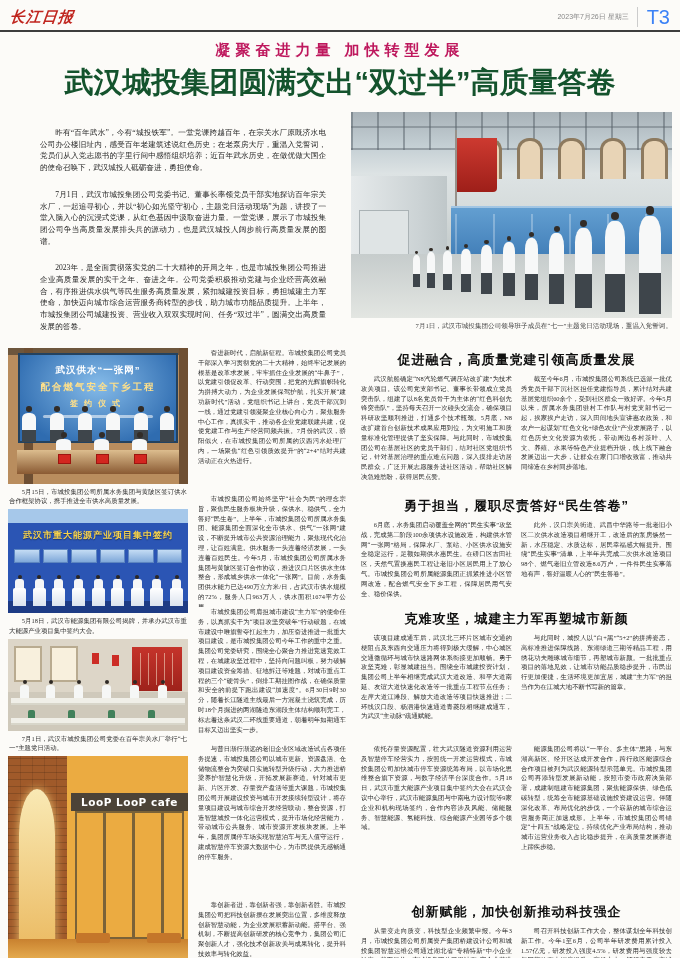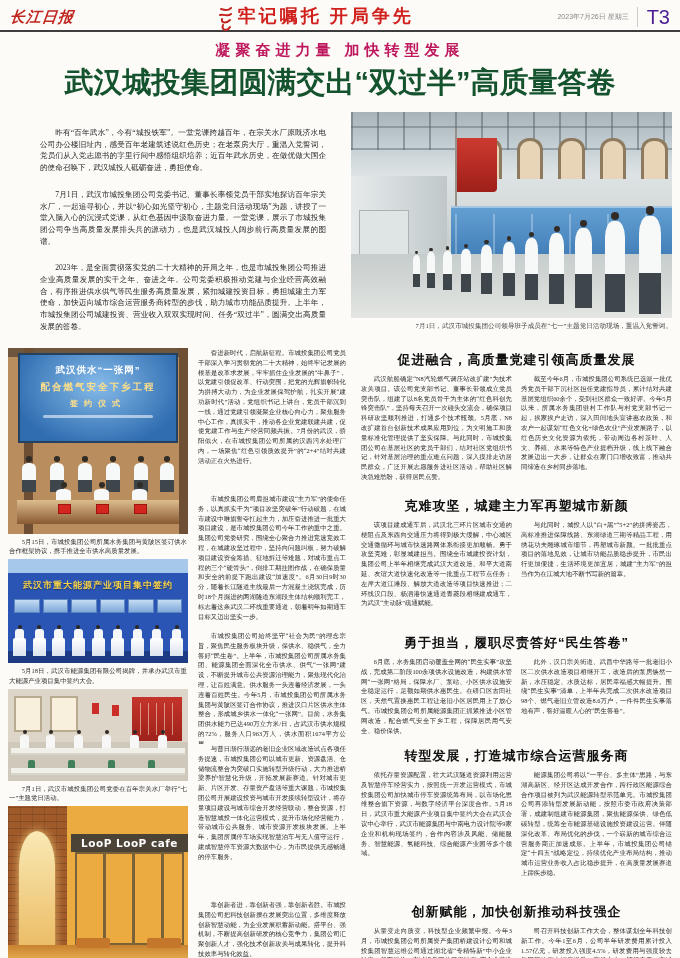--- a/index.html
+++ b/index.html
@@ -7,21 +7,21 @@
         font-family:"Liberation Serif", serif;color:#222;}
   
   .header{height:32px;display:flex;align-items:flex-end;justify-content:space-between;
           padding:3px 10px 3px;border-bottom:2px solid #3d3d3d;box-sizing:border-box;}
   .logo{color:#c0261f;font:italic 700 15px "Liberation Serif",serif;transform:skewX(-6deg);letter-spacing:1px;}
   .banner-wrap{display:flex;align-items:center;gap:5px;margin-bottom:-1px;}
   .seal{width:15px;height:26px;margin-bottom:-8px;}
   .banner{color:#d0211c;font:900 18px "Liberation Sans",sans-serif;letter-spacing:3px;}
   .meta{display:flex;align-items:center;gap:8px;}
   .date{font:400 7px "Liberation Sans",sans-serif;color:#888;}
-  .page-no{font:300 20px "Liberation Sans",sans-serif;color:#4c1d95;border-left:1px solid #ccc;padding-left:9px;line-height:20px;}
+  .page-no{font:300 20px "Liberation Sans",sans-serif;color:#3b82f6;border-left:1px solid #ccc;padding-left:9px;line-height:20px;}
   
   .kicker{text-align:center;font:700 15px "Liberation Sans",sans-serif;color:#be185d;letter-spacing:5px;margin:9px 0 3px;}
   .title{text-align:center;font:900 29px "Liberation Sans",sans-serif;color:#14532d;margin:0 0 9px;letter-spacing:0;}
   
   .top-row{display:flex;gap:10px;padding:0 8px 0 25px;height:230px;}
   .intro{width:316px;flex:none;font-size:7.6px;line-height:11.7px;text-align:justify;color:#1f1f1f;overflow:hidden;}
   .intro p{margin:15px;text-indent:2em;}
   .main-photo-wrap{flex:1;display:flex;flex-direction:column;min-width:0;}
   .main-photo{height:206px;position:relative;overflow:hidden;background:
      linear-gradient(180deg,#a8b2b8 0%,#c3ced3 16%,#dde3e4 30%,#d6dcdc 46%,#c8cfcf 62%,#d2d7d6 78%,#dadedb 100%);}
@@ -47,21 +47,21 @@
   .person{position:absolute;display:flex;flex-direction:column;align-items:center;}
   .person .head{width:40%;aspect-ratio:1/1;border-radius:50%;background:#322c27;margin-bottom:1px;}
   .person .torso{width:100%;flex:1;border-radius:40% 40% 0 0/18% 18% 0 0;
      background:linear-gradient(180deg,#f7f8f8 0 58%,#3e454b 58%);}
   
   .lower{display:flex;gap:10px;padding:0 8px;margin-top:6px;height:614px;}
   .photo-strip{width:180px;flex:none;display:flex;flex-direction:column;}
   .strip-photo{position:relative;overflow:hidden;flex:none;}
   .strip-caption{font-size:6.4px;line-height:9.2px;color:#2e2e2e;text-align:justify;padding:3px 1px 4px;text-indent:2em;}
   
-  .photo1{height:186px;background:linear-gradient(180deg,#6d563d 0 5%,#b98d5e 5%);padding-left:16px;}
+  .photo1{height:136px;background:linear-gradient(180deg,#6d563d 0 5%,#b98d5e 5%);padding-left:16px;}
   .photo1 .side{position:absolute;top:0;bottom:0;width:9px;background:#6e4f33;}
   .photo1 .side.r{right:0;left:auto;}
   .screen{position:absolute;top:5px;left:10px;right:10px;height:86px;border:2px solid #24425f;
      background:radial-gradient(ellipse at 50% 35%,#85bbe9,#2f6cb0 80%);text-align:center;}
   .scr1{color:#fff;font:700 9.5px "Liberation Sans",sans-serif;letter-spacing:1px;margin-top:9px;}
   .scr2{color:#ffe08a;font:700 9.5px "Liberation Sans",sans-serif;letter-spacing:2px;margin-top:4px;}
   .scr3{color:#ffe08a;font:700 8px "Liberation Sans",sans-serif;letter-spacing:6px;margin-top:4px;}
   .scr4{width:70%;height:3px;margin:6px auto 0;background:rgba(255,255,255,.55);border-radius:2px;}
   .table1{position:absolute;bottom:10px;left:9px;right:9px;height:24px;
      background:linear-gradient(180deg,#dcbd8e,#8a5a33);}
@@ -118,26 +118,20 @@
   .two-cols .col{flex:1;overflow:hidden;}
   .bodytext{font-size:6.4px;line-height:9.8px;text-align:justify;color:#2b2b2b;text-indent:2em;}
 </style>
 </head>
 <body>
 
 <div class="page">
 
   <div class="header">
     <div class="logo">长江日报</div>
-    <div class="banner-wrap">
-      <svg class="seal" viewBox="0 0 15 26">
-        <path d="M3 2 C9 4 11 3 13 1 M2 8 C7 7 10 10 13 7 M4 12 C3 17 9 16 12 13 M5 18 C3 23 9 25 12 20" stroke="#c0261f" stroke-width="2" fill="none" stroke-linecap="round"></path>
-      </svg>
-      <span class="banner">牢记嘱托 开局争先</span>
-    </div>
     <div class="meta">
       <span class="date">2023年7月26日 星期三</span>
       <span class="page-no">T3</span>
     </div>
   </div>
 
   <div class="kicker">凝聚奋进力量 加快转型发展</div>
   <div class="title">武汉城投集团圆满交出“双过半”高质量答卷</div>
 
   <div class="top-row">
@@ -392,46 +386,45 @@
         <div class="col-first bodytext">奋进新时代，启航新征程。市城投集团公司党员干部深入学习贯彻党的二十大精神，始终牢记发展的根基是改革求发展，牢牢抓住企业发展的“牛鼻子”，以党建引领促改革、行动突围，把党的光辉旗帜转化为拼搏大动力，为企业发展保驾护航，扎实开展“建功新时代”活动，党组织书记上讲台，党员干部沉到一线，通过党建引领凝聚企业核心向心力，聚焦服务中心工作，真抓实干，推动各企业党建联建共建，促使党建工作与生产经营同频共振。7月份的武汉，骄阳似火，在市城投集团公司所属的汉西污水处理厂内，一场聚焦“红色引领质效提升”的“2+4”结对共建活动正在火热进行。</div>
         <div class="right-part">
           <div class="sec-heading">促进融合，高质量党建引领高质量发展</div>
           <div class="two-cols">
             <div class="col bodytext">武汉航船确定“N8汽轮燃气调压站改扩建”为技术攻关项目。该公司党支部书记、董事长带领成立党员突击队，组建了以8名党员骨干为主体的“红色科创先锋突击队”，坚持每天召开一次碰头交流会，确保项目科研攻坚顺利推进，打通多个技术瓶颈。5月底，N8改扩建首台创新技术成果应用到位，为文明施工和质量标准化管理提供了坚实保障。与此同时，市城投集团公司在基层社区的党员干部们，结对社区党组织书记，针对基层治理的重点难点问题，深入摸排走访居民群众，广泛开展志愿服务进社区活动，帮助社区解决急难愁盼，获得居民点赞。</div>
             <div class="col bodytext">截至今年6月，市城投集团公司系统已选派一批优秀党员干部下沉社区担任党建指导员，累计结对共建基层党组织60余个，受到社区群众一致好评。今年5月以来，所属水务集团驻村工作队与村党支部书记一起，挨家挨户走访，深入田间地头宣讲惠农政策，和农户一起谋划“红色文化+绿色农业”产业发展路子，以红色历史文化资源为依托，带动周边各村茶叶、人文、养殖、水果等特色产业提档升级，线上线下融合发展迈出一大步，让群众在家门口增收致富，推动共同缔造在乡村同步落地。</div>
           </div>
         </div>
       </div>
 
+      <div class="section s2">
+        <div class="col-first bodytext">市城投集团公司始终坚守“社会为民”的理念宗旨，聚焦民生服务板块升级，保供水、稳供气，全力答好“民生卷”。上半年，市城投集团公司所属水务集团、能源集团全面深化全市供水、供气“一张网”建设，不断提升城市公共资源治理能力，聚焦现代化治理，让百姓满意。供水服务一头连着经济发展，一头连着百姓民生。今年5月，市城投集团公司所属水务集团与黄陂区签订合作协议，推进汉口片区供水主体整合，形成城乡供水一体化“一张网”。目前，水务集团供水能力已达490万立方米/日，占武汉市供水规模的72%，服务人口963万人，供水面积1674平方公里。</div>
+        <div class="right-part">
+          <div class="sec-heading">勇于担当，履职尽责答好“民生答卷”</div>
+          <div class="two-cols">
+            <div class="col bodytext">6月底，水务集团启动覆盖全网的“民生实事”攻坚战，完成第二阶段100余项供水设施改造，构建供水管网“一张网”格局，保障水厂、泵站、小区供水设施安全稳定运行，足额如期供水惠民生。在硚口区古田社区，天然气置换惠民工程让老旧小区居民用上了放心气。市城投集团公司所属能源集团正抓紧推进小区管网改造，配合燃气安全下乡工程，保障居民用气安全、稳价保供。</div>
+            <div class="col bodytext">此外，汉口宗关街道、武昌中华路等一批老旧小区二次供水改造项目相继开工，改造后的泵房焕然一新，水压稳定、水质达标，居民幸福感大幅提升。围绕“民生实事”清单，上半年共完成二次供水改造项目98个、燃气老旧立管改造8.6万户，一件件民生实事落地有声，答好温暖人心的“民生答卷”。</div>
+          </div>
+        </div>
+      </div>
+
       <div class="section s3">
         <div class="col-first bodytext">市城投集团公司肩担城市建设“主力军”的使命任务，以真抓实干为“项目攻坚突破年”行动破题，在城市建设中唯旗誓夺扛起主力，加压奋进推进一批重大项目建设，是市城投集团公司今年工作的重中之重。集团公司党委研究，围绕全心聚合力推进竞速竞效工程，在城建攻坚过程中，坚持向问题叫板，努力破解项目建设资金筹措、征地拆迁等难题，对城市重点工程的三个“硬骨头”，倒排工期挂图作战，在确保质量和安全的前提下跑出建设“加速度”。6月30日9时30分，随着长江隧道主线最后一方混凝土浇筑完成，历时18个月掘进的两湖隧道东湖段主体结构顺利完工，标志着这条武汉二环线重要通道，朝着明年如期通车目标又迈出坚实一步。</div>
         <div class="right-part">
           <div class="sec-heading">克难攻坚，城建主力军再塑城市新颜</div>
           <div class="two-cols">
             <div class="col bodytext">该项目建成通车后，武汉北三环片区城市交通的梗阻点及东西向交通压力将得到极大缓解，中心城区交通微循环与城市快速路网体系衔接更加顺畅。勇于攻坚克难，彰显城建担当。围绕全市城建投资计划，集团公司上半年相继完成武汉大道改造、和平大道南延、友谊大道快速化改造等一批重点工程节点任务；左岸大道江滩段、解放大道改造等项目快速推进；二环线汉口段、杨泗港快速通道青菱段相继建成通车，为武汉“主动脉”疏通赋能。</div>
             <div class="col bodytext">与此同时，城投人以“白+黑”“5+2”的拼搏姿态，高标准推进保障线路、东湖绿道三期等精品工程，用绣花功夫雕琢城市细节，再塑城市新颜。一批批重点项目的落地见效，让城市功能品质稳步提升，市民出行更加便捷，生活环境更加宜居，城建“主力军”的担当作为在江城大地不断书写新的篇章。</div>
           </div>
         </div>
       </div>
 
-      <div class="section s2">
-        <div class="col-first bodytext">市城投集团公司始终坚守“社会为民”的理念宗旨，聚焦民生服务板块升级，保供水、稳供气，全力答好“民生卷”。上半年，市城投集团公司所属水务集团、能源集团全面深化全市供水、供气“一张网”建设，不断提升城市公共资源治理能力，聚焦现代化治理，让百姓满意。供水服务一头连着经济发展，一头连着百姓民生。今年5月，市城投集团公司所属水务集团与黄陂区签订合作协议，推进汉口片区供水主体整合，形成城乡供水一体化“一张网”。目前，水务集团供水能力已达490万立方米/日，占武汉市供水规模的72%，服务人口963万人，供水面积1674平方公里。</div>
-        <div class="right-part">
-          <div class="sec-heading">勇于担当，履职尽责答好“民生答卷”</div>
-          <div class="two-cols">
-            <div class="col bodytext">6月底，水务集团启动覆盖全网的“民生实事”攻坚战，完成第二阶段100余项供水设施改造，构建供水管网“一张网”格局，保障水厂、泵站、小区供水设施安全稳定运行，足额如期供水惠民生。在硚口区古田社区，天然气置换惠民工程让老旧小区居民用上了放心气。市城投集团公司所属能源集团正抓紧推进小区管网改造，配合燃气安全下乡工程，保障居民用气安全、稳价保供。</div>
-            <div class="col bodytext">此外，汉口宗关街道、武昌中华路等一批老旧小区二次供水改造项目相继开工，改造后的泵房焕然一新，水压稳定、水质达标，居民幸福感大幅提升。围绕“民生实事”清单，上半年共完成二次供水改造项目98个、燃气老旧立管改造8.6万户，一件件民生实事落地有声，答好温暖人心的“民生答卷”。</div>
-          </div>
-        </div>
-      </div>
-
       <div class="section s4">
         <div class="col-first bodytext">与昔日渐行渐远的老旧企业区域改造试点各项任务提速，市城投集团公司以城市更新、资源盘活、仓储物流整合为突破口实施转型升级行动，大力推进桥梁养护智慧化升级，开拓发展新赛道。针对城市更新、片区开发、存量资产盘活等重大课题，市城投集团公司开展建设投资与城市开发接续转型设计，将存量项目建设与城市综合开发经营联动，整合资源，打造智慧城投一体化运营模式，提升市场化经营能力，带动城市公共服务、城市资源开发板块发展。上半年，集团所属停车场实现智慧泊车与无人值守运行，建成智慧停车资源大数据中心，为市民提供无感畅通的停车服务。</div>
         <div class="right-part">
-          <div class="sec-heading">转型发展，打造城市综合运营服务商</div>
           <div class="two-cols">
             <div class="col bodytext">依托存量资源配置，壮大武汉隧道资源利用运营及智慧停车经营实力，按照统一开发运营模式，市城投集团公司加快城市停车资源统筹布局，以市场化思维整合旗下资源，与数字经济平台深度合作。5月18日，武汉市重大能源产业项目集中签约大会在武汉会议中心举行，武汉市能源集团与中南电力设计院等9家企业和机构现场签约，合作内容涉及风能、储能服务、智慧能源、氢能科技、综合能源产业园等多个领域。</div>
             <div class="col bodytext">能源集团公司将以“一平台、多主体”思路，与东湖高新区、经开区达成开发合作，跨行政区能源综合合作项目被列为武汉能源转型示范单元。市城投集团公司再添转型发展新动能，按照市委市政府决策部署，成建制组建市能源集团，聚焦能源保供、绿色低碳转型，统筹全市能源基础设施投资建设运营。伴随深化改革、布局优化的步伐，一个崭新的城市综合运营服务商正加速成形。上半年，市城投集团公司锚定“十四五”战略定位，持续优化产业布局结构，推动城市运营业务收入占比稳步提升，在高质量发展赛道上蹄疾步稳。</div>
           </div>
         </div>
       </div>
 
       <div class="section s5">
         <div class="col-first bodytext">靠创新者进，靠创新者强，靠创新者胜。市城投集团公司把科技创新摆在发展突出位置，多维度释放创新智慧动能，为企业发展积蓄新动能。搭平台、强机制，不断提高创新研发的核心竞争力，集团公司汇聚创新人才，强化技术创新攻关与成果转化，提升科技效率与转化效益。</div>
         <div class="right-part">

